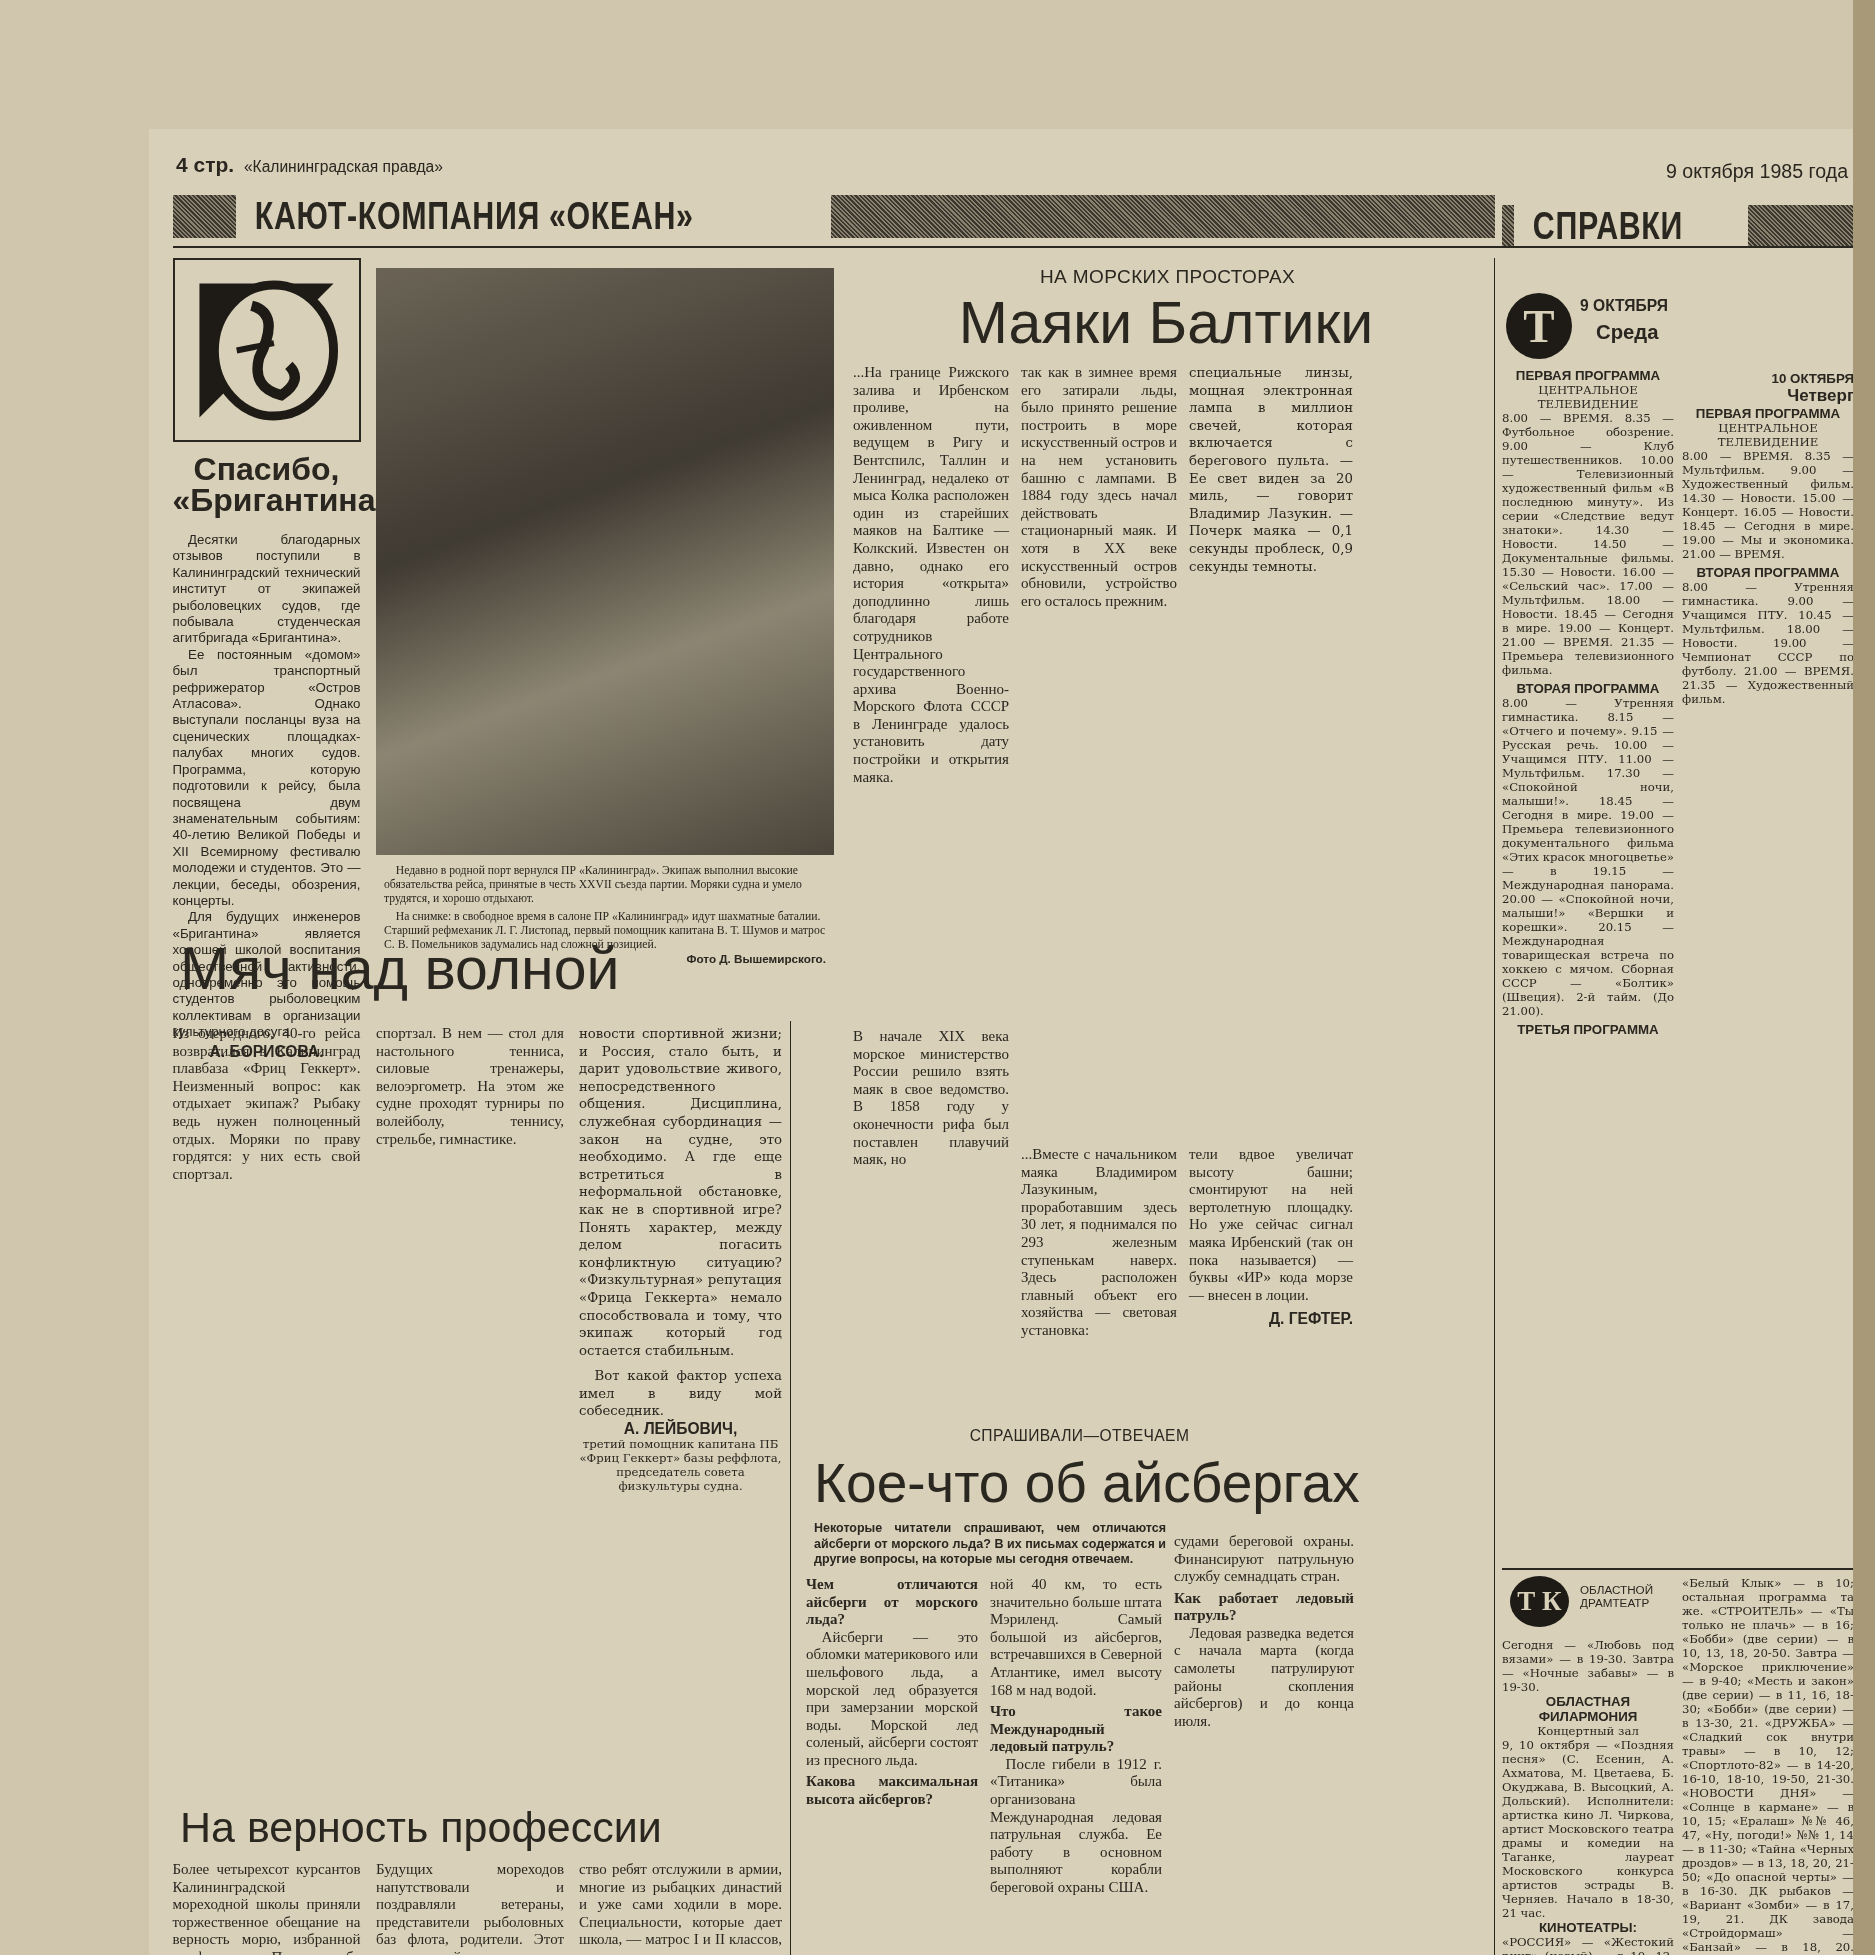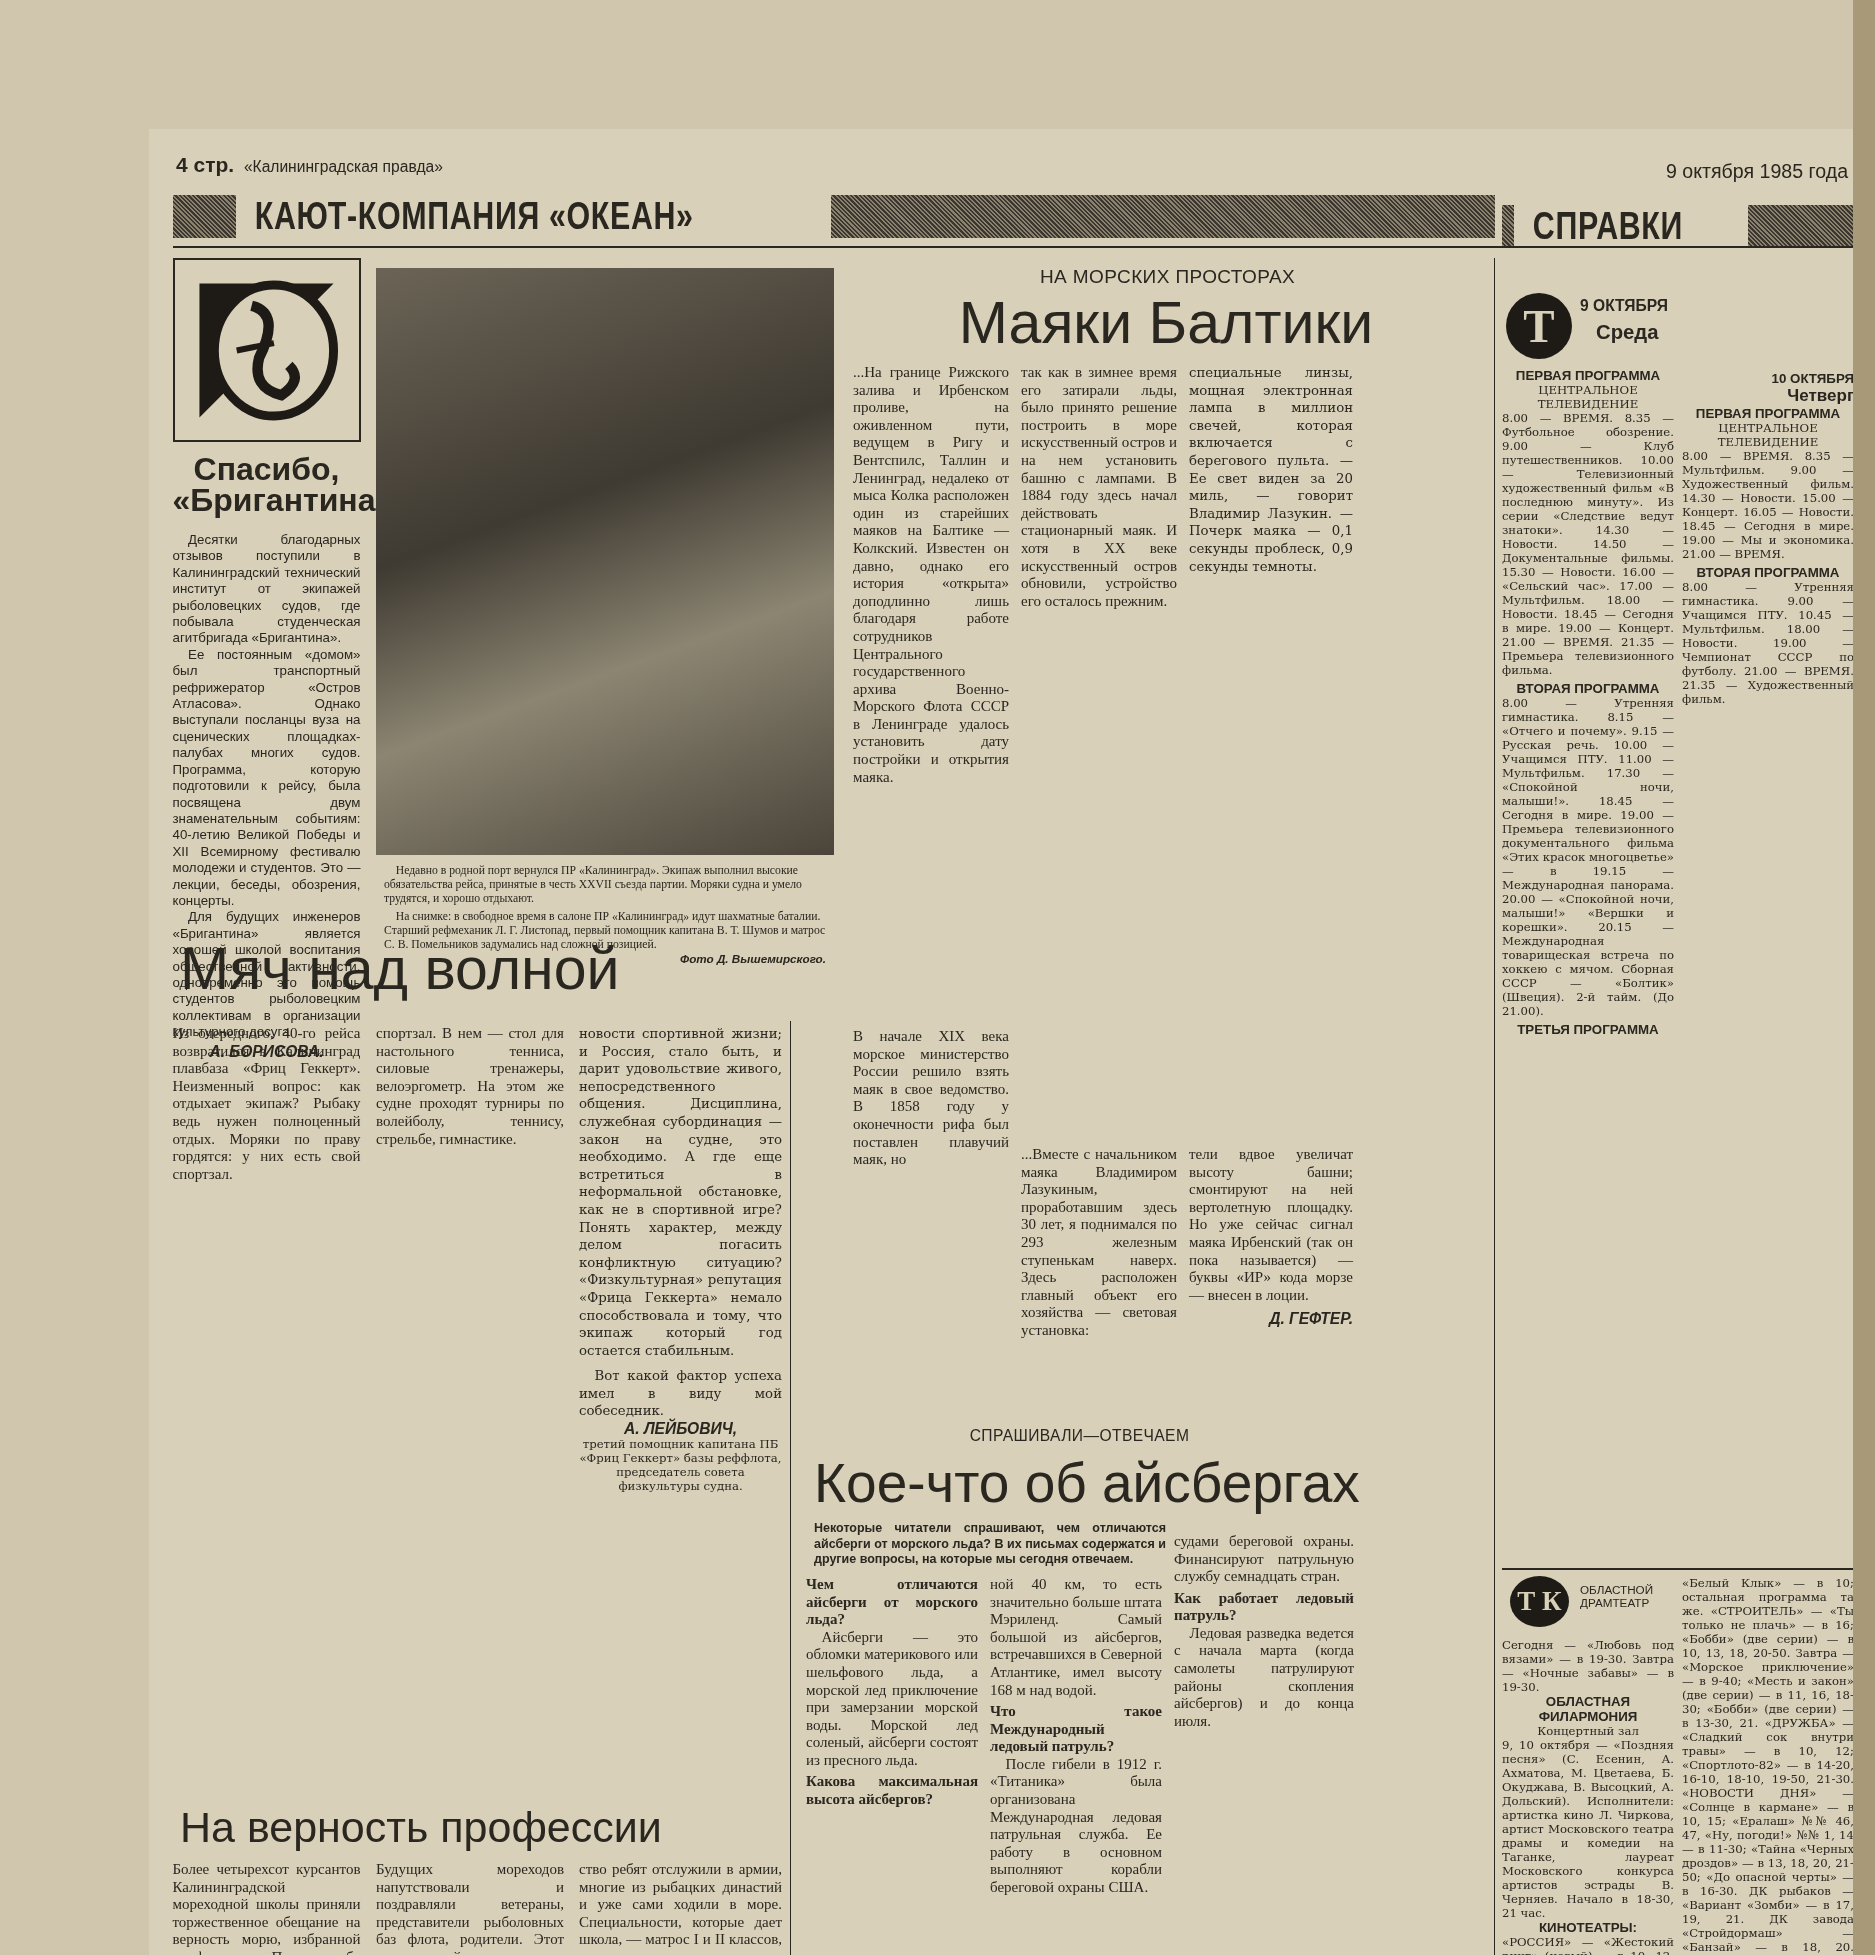--- a/index.html
+++ b/index.html
@@ -12,21 +12,21 @@
   .cond{font-family:"Liberation Sans","DejaVu Sans",sans-serif;font-stretch:condensed;}
   .rule{position:absolute;background:#2a2620;}
   .banner{position:absolute;height:43px;display:flex;align-items:center;}
   .hatch{height:43px;background:repeating-linear-gradient(45deg,#3b3630 0 1.6px,#8a826d 1.6px 3.1px);}
   .banner .ttl{font-family:"Liberation Sans","DejaVu Sans",sans-serif;font-weight:bold;font-size:38px;
        padding:0 23.5px;letter-spacing:0.8px;transform:scaleX(.8);transform-origin:left center;white-space:nowrap;}
   .col{position:absolute;font-size:15px;line-height:17.6px;text-align:justify;}
   .col p{margin:0;text-indent:15.6px;}
   .kicker{font-family:"Liberation Sans","DejaVu Sans",sans-serif;font-size:19px;letter-spacing:0.4px;text-align:center;}
   .h-big{font-family:"Liberation Sans","DejaVu Sans",sans-serif;font-weight:normal;white-space:nowrap;}
-  .sig{font-family:"Liberation Sans","DejaVu Sans",sans-serif;font-weight:bold;font-size:15.6px;text-align:right;font-style:italic;}
+  .sig{font-family:"Liberation Sans","DejaVu Sans",sans-serif;font-weight:bold;font-size:15.6px;text-align:right;}
   .photo{position:absolute;background:linear-gradient(160deg,#6b6456 0%,#3f3a32 40%,#8c8572 65%,#4a443a 100%);}
   .caption{position:absolute;font-size:11.7px;line-height:14px;}
   .tv{font-family:"DejaVu Serif",serif;font-size:11.7px;line-height:14px;text-align:justify;}
   .tvh{font-family:"Liberation Sans","DejaVu Sans",sans-serif;font-weight:bold;font-size:13.3px;text-align:center;}
   .logo-circle{position:absolute;border-radius:50%;background:#1e1b17;color:#d8d0b8;display:flex;align-items:center;justify-content:center;font-family:"Liberation Serif",serif;font-weight:bold;}
 </style>
 </head>
 <body>
 
 <div class="page">
@@ -101,21 +101,21 @@
   <div class="abs h-big" style="left:31px;top:1674px;font-size:43px;">На верность профессии</div>
   <div class="col" style="left:23.5px;top:1732px;width:188px;">Более четырехсот курсантов Калининградской мореходной школы приняли торжественное обещание на верность морю, избранной профессии. Под дробь барабанов, с оркестром прошла по городу колонна учащихся к памятнику «Мать-Россия». Здесь и состоялось посвящение.</div>
   <div class="col" style="left:227px;top:1732px;width:188px;">Будущих мореходов напутствовали и поздравляли ветераны, представители рыболовных баз флота, родители. Этот праздничный день завершился для курсантов театрализованным представлением с участием владыки морей Нептуна.</div>
   <div class="col" style="left:430px;top:1732px;width:203px;">ство ребят отслужили в армии, многие из рыбацких династий и уже сами ходили в море. Специальности, которые дает школа, — матрос I и II классов, электрик, холодильщик, моторист, — всегда нужны флоту.</div>
 
   <div class="abs kicker" style="left:657px;top:1298px;width:547px;font-size:15.6px;">СПРАШИВАЛИ—ОТВЕЧАЕМ</div>
   <div class="abs h-big cond" style="left:665px;top:1322px;width:540px;text-align:center;font-size:55px;">Кое-что об айсбергах</div>
   <div class="col" style="left:665px;top:1392px;width:352px;font-family:'Liberation Sans',sans-serif;font-weight:bold;font-size:12.5px;line-height:15.6px;">Некоторые читатели спрашивают, чем отличаются айсберги от морского льда? В их письмах содержатся и другие вопросы, на которые мы сегодня отвечаем.</div>
   <div class="col" style="left:657px;top:1447px;width:172px;">
     <div style="font-weight:bold;">Чем отличаются айсберги от морского льда?</div>
-    <p>Айсберги — это обломки материкового или шельфового льда, а морской лед приключение при замерзании морской воды. Морской лед соленый, айсберги состоят из пресного льда.</p>
+    <p>Айсберги — это обломки материкового или шельфового льда, а морской лед образуется при замерзании морской воды. Морской лед соленый, айсберги состоят из пресного льда.</p>
     <div style="font-weight:bold;margin-top:3.9px;">Какова максимальная высота айсбергов?</div>
   </div>
   <div class="col" style="left:841px;top:1447px;width:172px;">
     <div>ной 40 км, то есть значительно больше штата Мэриленд. Самый большой из айсбергов, встречавшихся в Северной Атлантике, имел высоту 168 м над водой.</div>
     <div style="font-weight:bold;margin-top:3.9px;">Что такое Международный ледовый патруль?</div>
     <p>После гибели в 1912 г. «Титаника» была организована Международная ледовая патрульная служба. Ее работу в основном выполняют корабли береговой охраны США.</p>
   </div>
   <div class="col" style="left:1025px;top:1404px;width:180px;">
     <div>судами береговой охраны. Финансируют патрульную службу семнадцать стран.</div>
     <div style="font-weight:bold;margin-top:3.9px;">Как работает ледовый патруль?</div>

